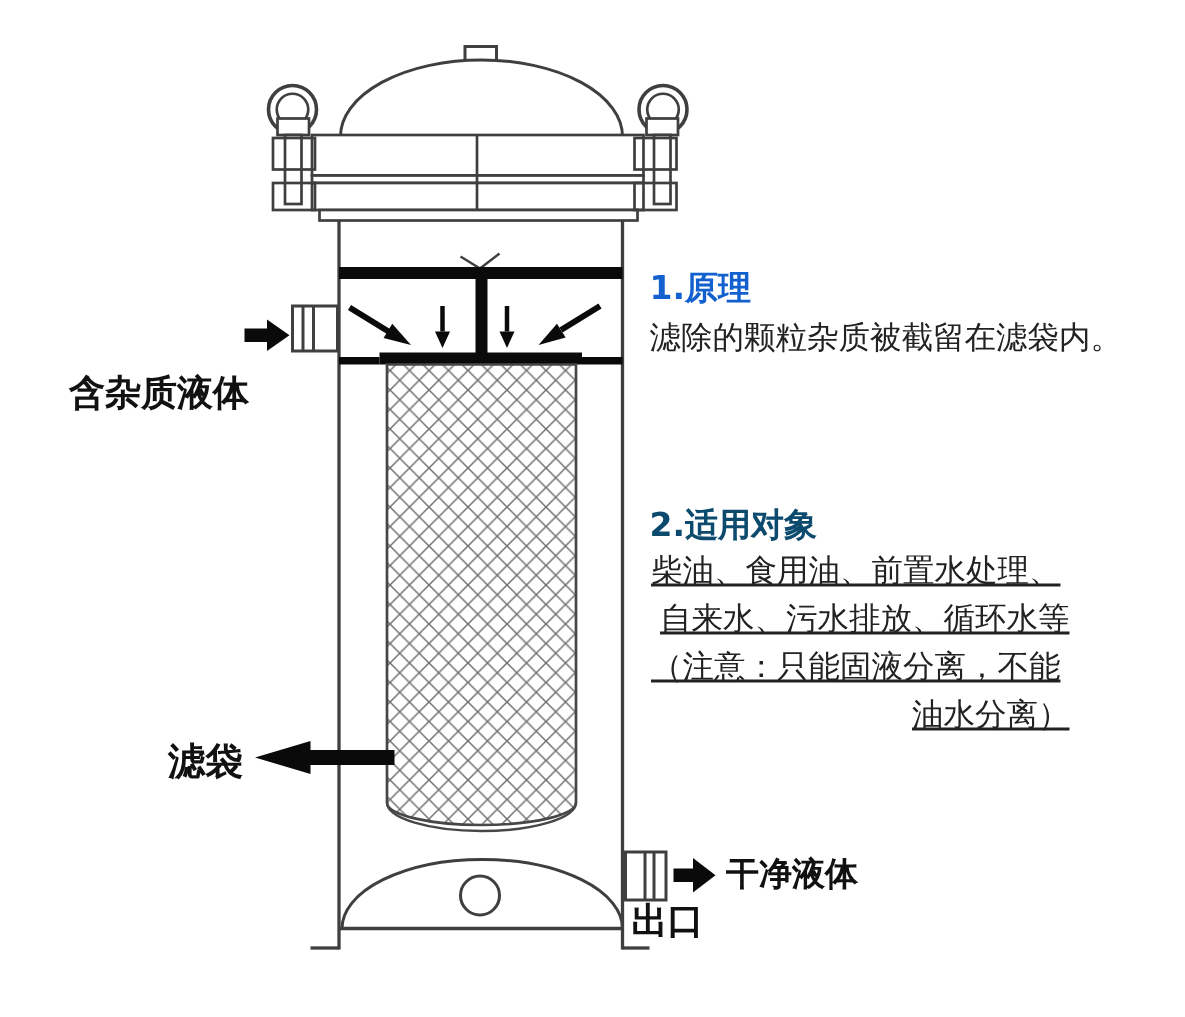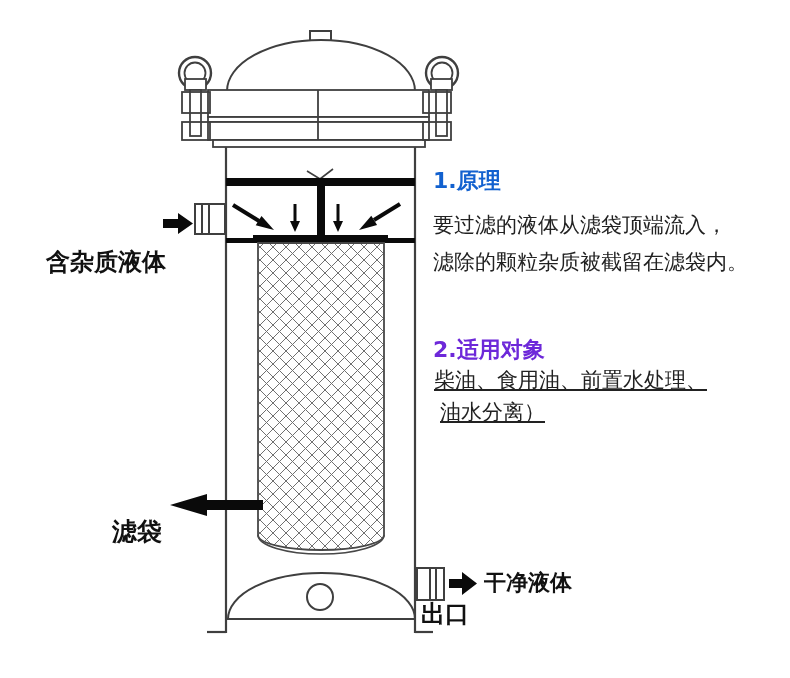--- a/index.html
+++ b/index.html
@@ -3,31 +3,31 @@
 <meta charset="utf-8">
 <style>
   html,body{margin:0;padding:0;background:#fff;}
   #stage{
     position:relative;width:790px;height:678px;background:#ffffff;overflow:hidden;
     font-family:"DejaVu Sans","Liberation Sans",sans-serif;
   }
   #diagram-svg{position:absolute;left:0;top:0;}
   .lbl{position:absolute;white-space:nowrap;color:#111;font-weight:bold;}
   .lbl-inlet{left:46px;top:208px;font-size:24px;margin-top:38px;}
-  .lbl-bag{left:112px;top:515px;font-size:25px;}
+  .lbl-bag{left:112px;top:491px;font-size:25px;}
   .lbl-clean{left:484px;top:568px;font-size:22px;}
   .lbl-outlet{left:421px;top:598px;font-size:24px;}
   .panel-heading{position:absolute;white-space:nowrap;font-size:22px;font-weight:bold;}
-  .h-principle{left:433px;top:166px;}
+  .h-principle{left:433px;top:177px;}
   .h-application{left:433px;top:335px;}
   .panel-body{position:absolute;color:#222;font-size:21px;white-space:nowrap;}
   .body-principle{left:433px;top:207px;line-height:37px;}
   .body-application{left:434px;top:364px;line-height:32px;text-decoration:underline;}
   .body-application .tline:nth-child(2){padding-left:6px;}
-  .body-application .tline:nth-child(4){padding-left:9px;}
+  .body-application .tline:nth-child(4){padding-left:9px;text-align:right;}
   .tline{white-space:nowrap;}
 </style>
 </head>
 <body>
 
 <div id="stage">
 
   <svg id="diagram-svg" width="790" height="678" viewBox="0 0 790 678">
     <defs>
       <pattern id="meshhatch" width="13" height="13" patternUnits="userSpaceOnUse">
@@ -122,23 +122,24 @@
     <polygon points="449,579 462,579 462,572 477,583.5 462,595 462,588 449,588" fill="#0a0a0a"></polygon>
   </svg>
 
   <div class="lbl lbl-inlet">含杂质液体</div>
   <div class="lbl lbl-bag">滤袋</div>
   <div class="lbl lbl-clean">干净液体</div>
   <div class="lbl lbl-outlet">出口</div>
 
   <div class="panel-heading h-principle" id="h1" style="color: rgb(18, 97, 207);">1.原理</div>
   <div class="panel-body body-principle">
-    <div class="tline">要过滤的液体从滤袋顶端流入，</div>
     <div class="tline">滤除的颗粒杂质被截留在滤袋内。</div>
   </div>
 
-  <div class="panel-heading h-application" id="h2" style="color: #6d28d9;">2.适用对象</div>
+  <div class="panel-heading h-application" id="h2" style="color: #0c4a6e;">2.适用对象</div>
   <div class="panel-body body-application">
     <div class="tline">柴油、食用油、前置水处理、</div>
+    <div class="tline">自来水、污水排放、循环水等</div>
+    <div class="tline">（注意：只能固液分离，不能</div>
     <div class="tline">油水分离）</div>
   </div>
 
 </div>
 
 </body></html>

